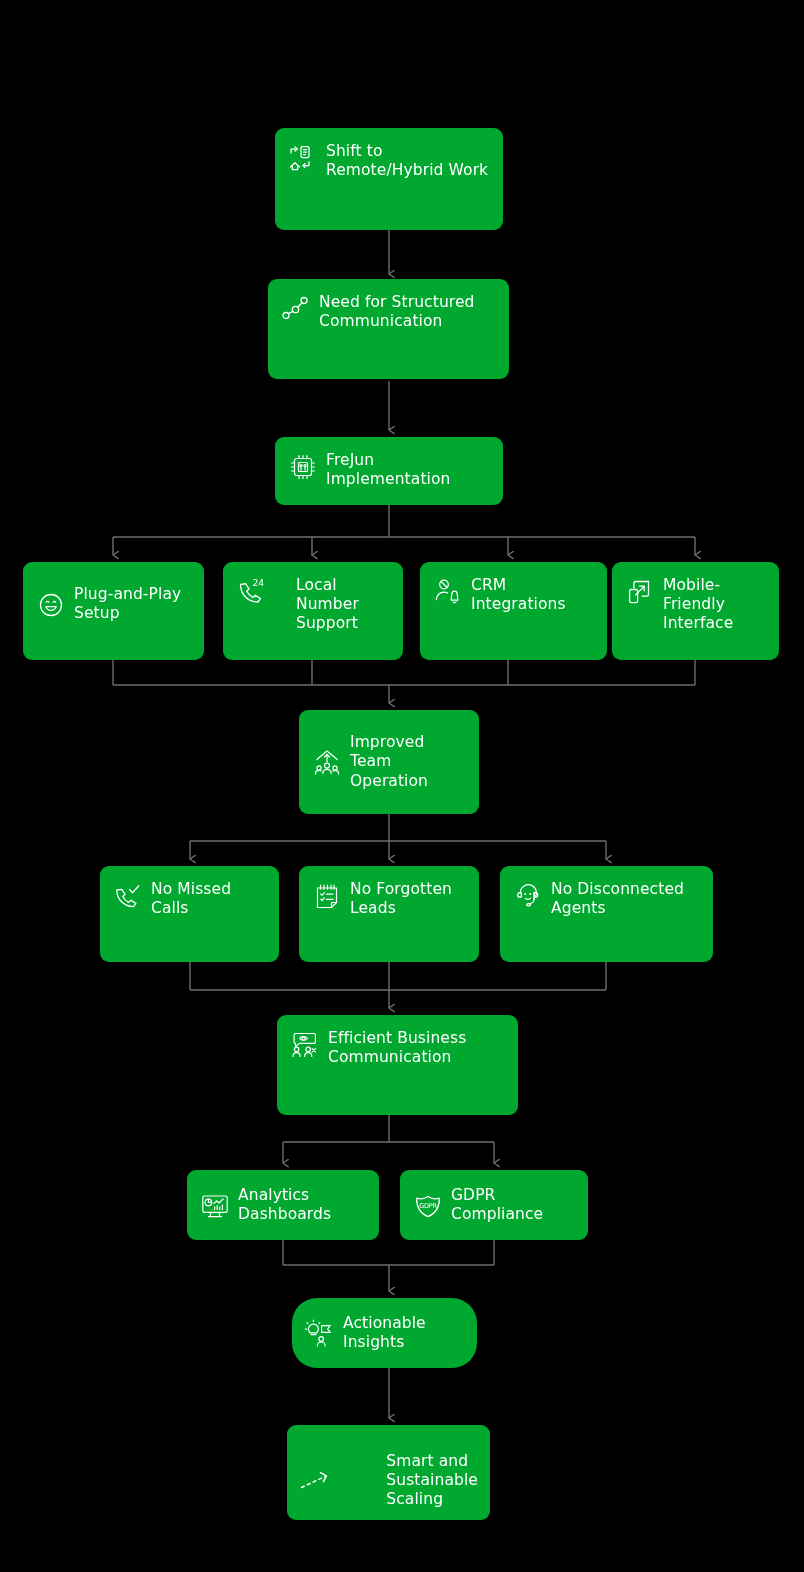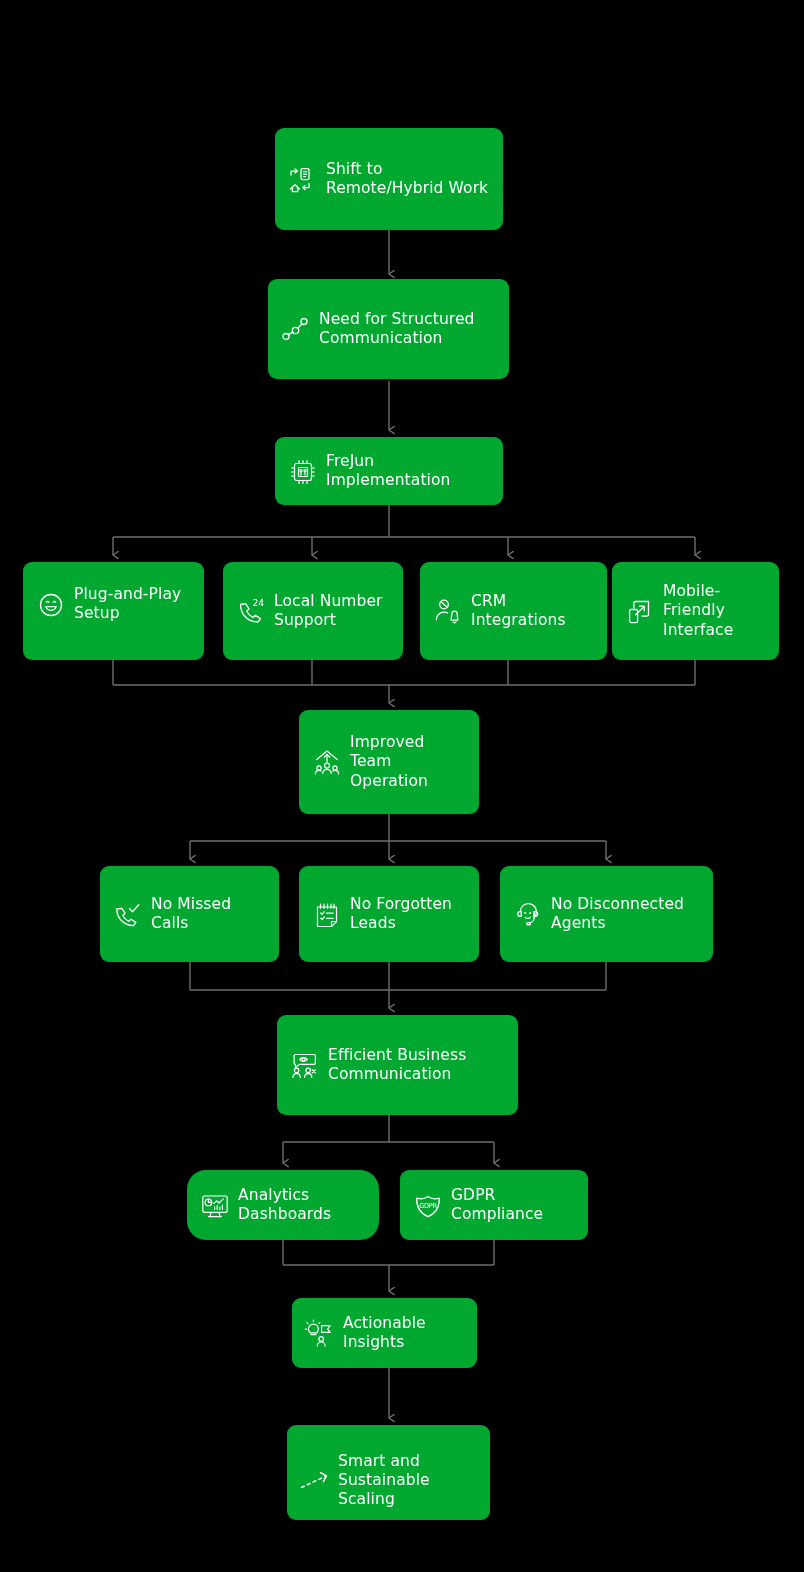--- a/index.html
+++ b/index.html
@@ -28,21 +28,21 @@
     height: 1572px;
     pointer-events: none;
   }
   .node {
     position: absolute;
     box-sizing: border-box;
     background: #00A82F;
     border-radius: 9px;
     display: flex;
     flex-direction: row;
-    align-items: center;
+    align-items: flex-start;
     padding: 14px 12px 14px 13px;
     color: #ffffff;
   }
   .node .ico {
     flex: 0 0 auto;
     width: 30px;
     height: 30px;
     margin-right: 8px;
     margin-top: 1px;
     display: block;
@@ -175,21 +175,21 @@
         <circle cx="15" cy="15" r="10.5"></circle>
         <path d="M10.3 12.2 q1.3 -1.6 2.6 0"></path>
         <path d="M17.1 12.2 q1.3 -1.6 2.6 0"></path>
         <path d="M9.8 16.6 a5.5 5.5 0 0 0 10.4 0 z"></path>
       </svg>
     </span>
     <span class="label">Plug-and-Play
 Setup</span>
   </div>
 
-  <div class="node" style="left:223px; top:562px; width:180px; height:98px;">
+  <div class="node" style="left:223px; top:562px; width:180px; height:98px;gap:22px;">
     <span class="ico">
       <svg viewBox="0 0 30 30" fill="none" stroke="#fff" stroke-width="1.3" stroke-linecap="round" stroke-linejoin="round">
         <path d="M4.5 7.5 c0 10 7.5 17.5 17.5 17.5 l2.5 -3.4 -5.2 -3.4 -2.4 2.3
                  c-2.6 -1.4 -4.8 -3.6 -6.2 -6.2 l2.3 -2.4 -3.4 -5.2 z"></path>
         <text x="16.4" y="9.4" font-family="'DejaVu Sans','Liberation Sans',sans-serif" font-size="9.2" fill="#fff" stroke="none">24</text>
       </svg>
     </span>
     <span class="label">Local Number
 Support</span>
   </div>
@@ -301,21 +301,21 @@
         <path d="M3 26.5 c0 -2.2 1.6 -3.8 3.6 -3.8 c2 0 3.6 1.6 3.6 3.8"></path>
         <circle cx="18.2" cy="19.4" r="2.2"></circle>
         <path d="M14.6 26.5 c0 -2.2 1.6 -3.8 3.6 -3.8 c2 0 3.6 1.6 3.6 3.8"></path>
         <path d="M22.2 18.6 L25.4 21.8M25.4 18.6 L22.2 21.8"></path>
       </svg>
     </span>
     <span class="label">Efficient Business
 Communication</span>
   </div>
 
-  <div class="node" style="left:187px; top:1170px; width:192px; height:70px; align-items:center; padding-top:0; padding-bottom:0;border-radius:19px;">
+  <div class="node" style="left:187px; top:1170px; width:192px; height:70px; align-items:center; padding-top:0; padding-bottom:0;">
     <span class="ico">
       <svg viewBox="0 0 30 30" fill="none" stroke="#fff" stroke-width="1.2" stroke-linecap="round" stroke-linejoin="round">
         <rect x="2.8" y="5" width="24.4" height="16.4" rx="1.6"></rect>
         <path d="M11 21.4 L10 25.6M19 21.4 L20 25.6M8.5 25.6 h13"></path>
         <circle cx="8.4" cy="11.4" r="3.3"></circle>
         <path d="M8.4 8.1 v3.3 h3.3"></path>
         <path d="M13.8 12.6 L16.6 9.8 L19 12 L23.2 7.8"></path>
         <path d="M14.6 18.4 v-2.6M17.2 18.4 v-3.8M19.8 18.4 v-2.2M22.4 18.4 v-4.4"></path>
       </svg>
     </span>
@@ -328,37 +328,37 @@
       <svg viewBox="0 0 30 30" fill="none" stroke="#fff" stroke-width="1.25" stroke-linecap="round" stroke-linejoin="round">
         <path d="M3.6 7.2 c3.6 1.2 7.6 1.2 11.4 -1.6 c3.8 2.8 7.8 2.8 11.4 1.6
                  c0 9.4 -4.2 15.6 -11.4 18.4 C7.8 22.8 3.6 16.6 3.6 7.2 z"></path>
         <text x="15" y="17.4" text-anchor="middle" font-family="'DejaVu Sans','Liberation Sans',sans-serif" font-size="6.6" fill="#fff" stroke="none" letter-spacing="-0.3">GDPR</text>
       </svg>
     </span>
     <span class="label">GDPR
 Compliance</span>
   </div>
 
-  <div class="node" style="left:292px; top:1298px; width:185px; height:70px; align-items:center; padding-top:0; padding-bottom:0;">
+  <div class="node" style="left:292px; top:1298px; width:185px; height:70px; align-items:center; padding-top:0; padding-bottom:0;border-radius:25px;">
     <span class="ico">
       <svg viewBox="0 0 30 30" fill="none" stroke="#fff" stroke-width="1.2" stroke-linecap="round" stroke-linejoin="round">
         <path d="M8.4 5.2 c2.8 0 5 2.2 5 4.9 c0 1.8 -1 2.8 -1.6 3.7 h-6.8
                  c-.6 -.9 -1.6 -1.9 -1.6 -3.7 c0 -2.7 2.2 -4.9 5 -4.9 z"></path>
         <path d="M5.9 15.6 h5"></path>
         <path d="M8.4 2.4 v-1.2M3 4.6 L2 3.6M13.8 4.6 L14.8 3.6M1.6 10.1 H0.4"></path>
         <path d="M16.6 6.6 h8.6 l-2.6 3.4 l2.6 3.4 h-8.6 z"></path>
         <circle cx="16.2" cy="20" r="2.3"></circle>
         <path d="M12.3 27 c0 -2.2 1.7 -4 3.9 -4 c2.2 0 3.9 1.8 3.9 4"></path>
       </svg>
     </span>
     <span class="label">Actionable
 Insights</span>
   </div>
 
-  <div class="node" style="left:287px; top:1425px; width:203px; height:95px; align-items:center; padding-top:16px; padding-bottom:0;">
+  <div class="node" style="left:287px; top:1425px; width:203px; height:95px; align-items:center; padding-top:16px; padding-bottom:0;justify-content:space-between;">
     <span class="ico">
       <svg viewBox="0 0 30 30" fill="none" stroke="#fff" stroke-width="1.5" stroke-linecap="round" stroke-linejoin="round">
         <path d="M1.5 21.5 L26 10" stroke-dasharray="3 3.4"></path>
         <path d="M20.5 6.6 L26.4 9.9 L23.4 15.6"></path>
       </svg>
     </span>
     <span class="label">Smart and
 Sustainable
 Scaling</span>
   </div>

